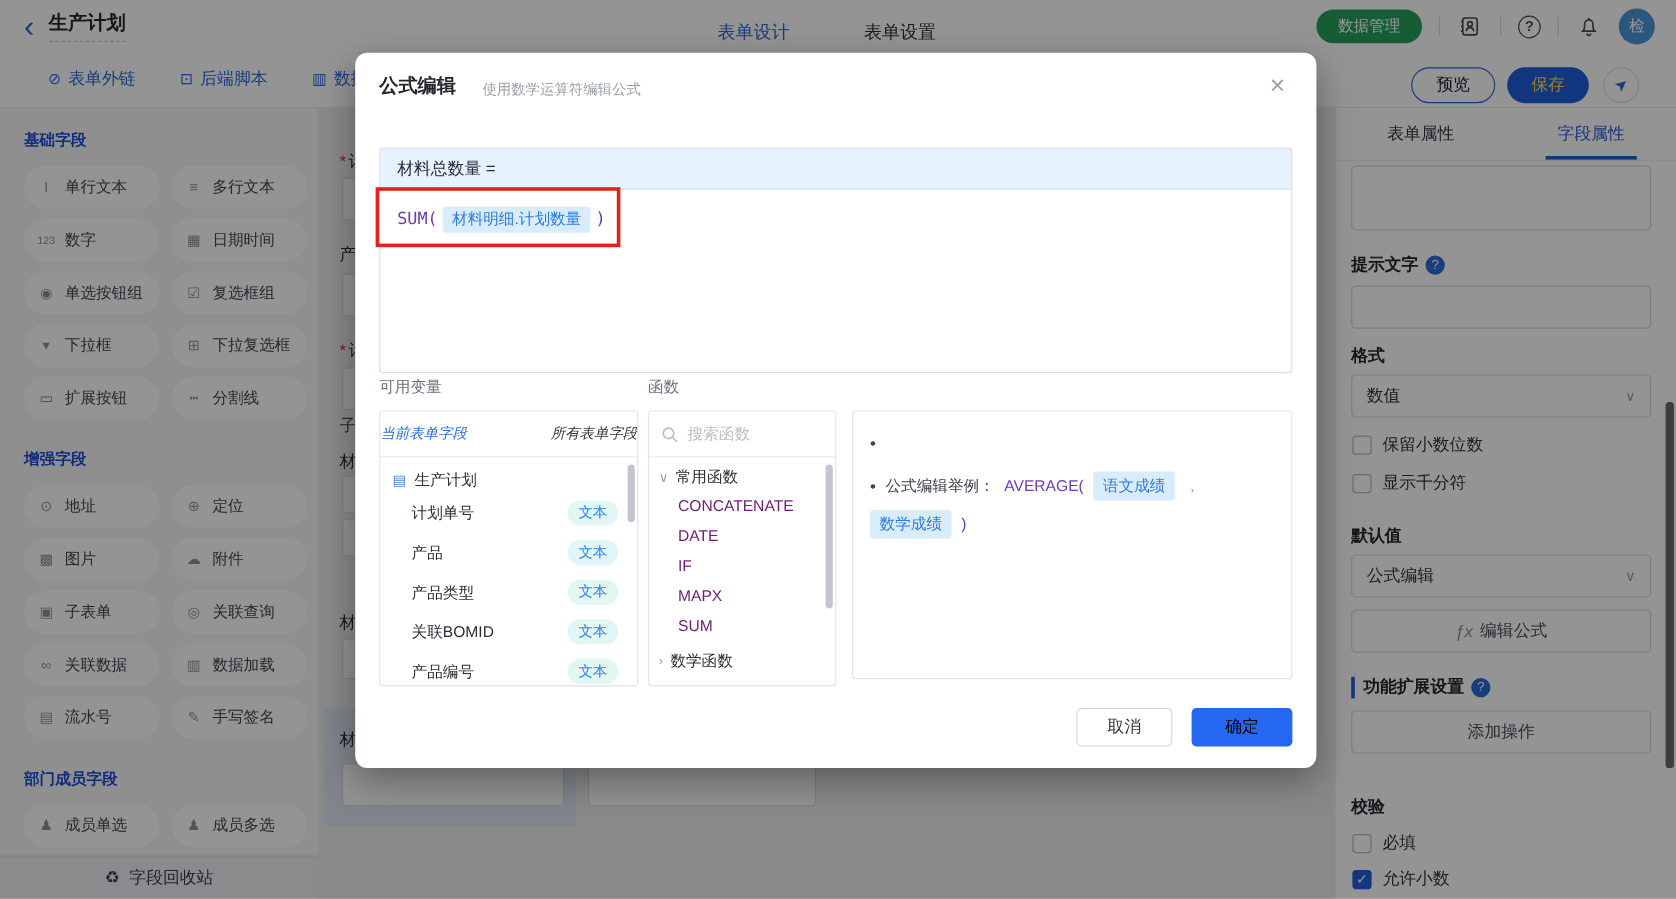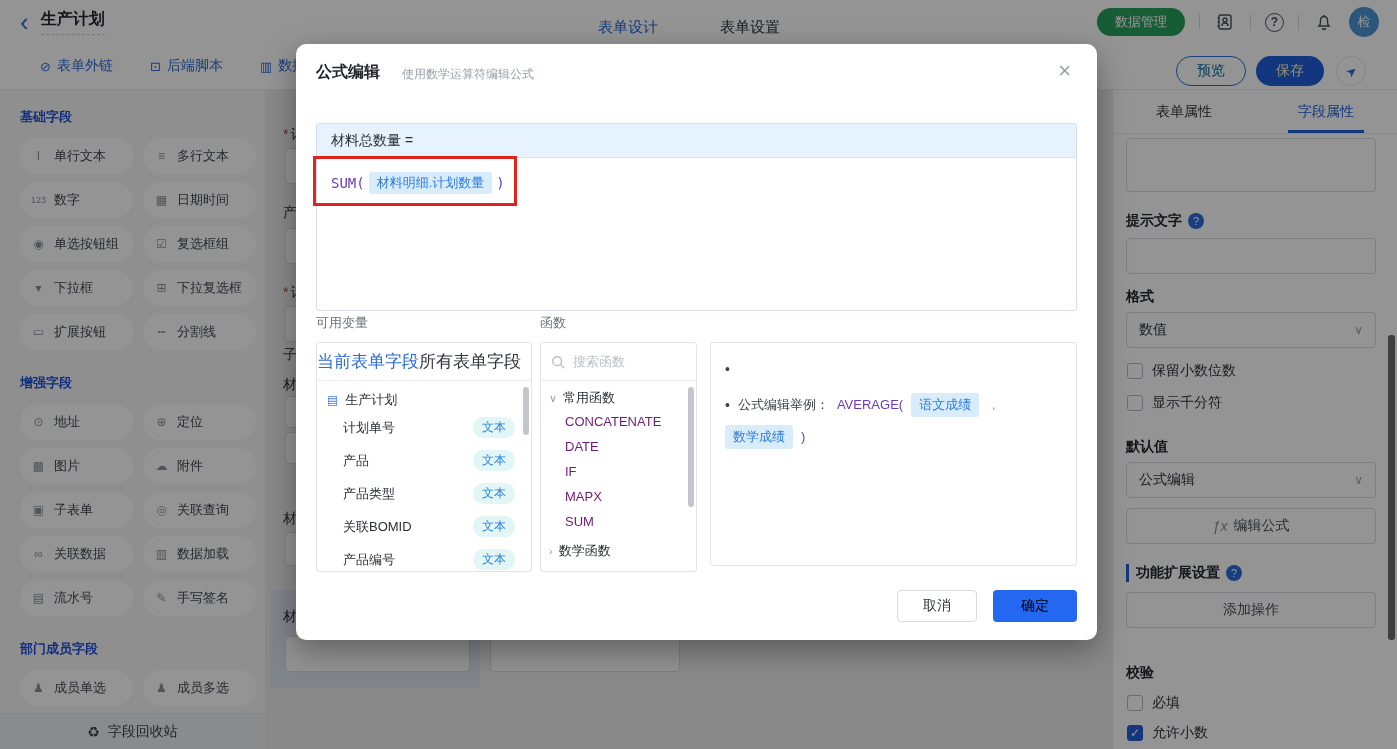--- a/index.html
+++ b/index.html
@@ -19,22 +19,22 @@
   .vsep { width:1px; height:16px; background:#d8dbe0; }
   .ticon { width:22px; height:22px; color:#4a4f57; display:flex; align-items:center; justify-content:center; }
   .qicon { width:19px; height:19px; border:1.5px solid #4a4f57; border-radius:50%; font-size:12px; font-weight:bold; display:flex; align-items:center; justify-content:center; color:#4a4f57; }
   .avatar { width:30px; height:30px; border-radius:50%; background:#4a97d9; color:#fff; font-size:13px; display:flex; align-items:center; justify-content:center; }
 
   
   .toolbar { left:0; top:44px; width:1397px; height:46px; background:#fff; border-bottom:1px solid #ebedf0; z-index:1; }
   .toolitem { position:absolute; top:13px; display:flex; align-items:center; gap:6px; font-size:14px; color:#2b6bd9; cursor:pointer; white-space:nowrap; }
   .toolitem .ic { font-size:13px; }
   .pillbtn { position:absolute; top:12px; height:30px; border-radius:16px; font-size:14px; padding:0 20px; cursor:pointer; }
-  .preview { border:1px solid #2b6bd9; color:#0369a1; background:#fff; }
-  .save { border:none; color:#fef9c3; background:#1f5fd9; }
+  .preview { border:1px solid #2b6bd9; color:#0f172a; background:#fff; }
+  .save { border:none; color:#fde047; background:#1f5fd9; }
   .sharebtn { position:absolute; top:12px; width:30px; height:30px; border-radius:50%; background:#fff; border:1px solid #dbe4f5; color:#2b6bd9; display:flex; align-items:center; justify-content:center; cursor:pointer; }
   .sharebtn span { display:inline-block; transform:rotate(-40deg); font-size:13px; }
 
   
   .sidebar { left:0; top:90px; width:265px; height:659px; background:#f6f7f9; overflow:hidden; z-index:1; }
   .sectitle { font-size:13px; font-weight:bold; color:#1d4ed8; padding:18px 20px 12px; }
   .pillgrid { display:grid; grid-template-columns:113px 113px; gap:8px 10px; padding:0 14px 0 20px; }
   .fpill { height:36px; border-radius:18px; background:#fff; display:flex; align-items:center; gap:7px; padding:0 10px; font-size:13px; color:#41464f; cursor:grab; white-space:nowrap; overflow:hidden; }
   .fpill .ic { color:#8a919c; font-size:12px; width:17px; text-align:center; flex:none; }
   .fpill.stub { height:12px; border-radius:12px 12px 0 0; }
@@ -74,21 +74,21 @@
   .mclose { position:absolute; right:26px; top:14px; font-size:22px; color:#9aa0a8; cursor:pointer; }
 
   .fbox { position:absolute; left:20px; top:79px; width:761px; height:188px; border:1px solid #d7dded; border-radius:3px; overflow:hidden; }
   .fhead { height:34px; background:#e6f2fd; border-bottom:1px solid #d5e3f5; display:flex; align-items:center; padding:0 14px; font-size:14px; color:#2a2e35; }
   .fbody { padding:14px 14px; font-family:"DejaVu Sans Mono","Liberation Mono",monospace; font-size:14px; color:#6a3ab8; display:flex; align-items:center; gap:4px; }
   .chip { font-family:"Liberation Sans","DejaVu Sans",sans-serif; background:#d9ecfb; color:#2b7ce0; font-size:13px; padding:2px 8px; border-radius:3px; white-space:nowrap; }
   .redbox { left:313px; top:156px; width:204px; height:50px; border:3px solid #e0241b; z-index:8; }
 
   .collabel { position:absolute; font-size:13px; color:#6b717b; }
   .panelbox { position:absolute; border:1px solid #e2e4e9; border-radius:3px; background:#fff; overflow:hidden; }
-  .vtabs { height:38px; border-bottom:1px solid #eceef1; display:flex; align-items:center; justify-content:flex-start; font-size:17px; }
+  .vtabs { height:38px; border-bottom:1px solid #eceef1; display:flex; align-items:center; justify-content:space-between; font-size:12px;font-style:italic; }
   .vtab { cursor:pointer; color:#30343b; }
   .vtab.active { color:#2b6bd9; }
   .treeroot { display:flex; align-items:center; gap:7px; font-size:13px; color:#2a2e35; padding:10px 0 2px 10px; }
   .docic { color:#4c7fe0; font-size:12px; }
   .vrow { display:flex; align-items:center; justify-content:space-between; padding:6px 16px 6px 26px; font-size:13px; color:#2a2e35; cursor:pointer; }
   .badge { background:#e3f6f6; color:#2a82e4; font-size:12px; padding:2px 9px; border-radius:10px; }
   .searchrow { height:38px; border-bottom:1px solid #eceef1; display:flex; align-items:center; gap:8px; padding:0 10px; }
   .searchrow input { border:none; outline:none; font-size:13px; width:100px; color:#30343b; font-family:inherit; }
   .searchrow input::placeholder { color:#b9bec8; }
   .fgroup { display:flex; align-items:center; gap:6px; font-size:13px; color:#2a2e35; padding:8px 0 2px 8px; cursor:pointer; }

